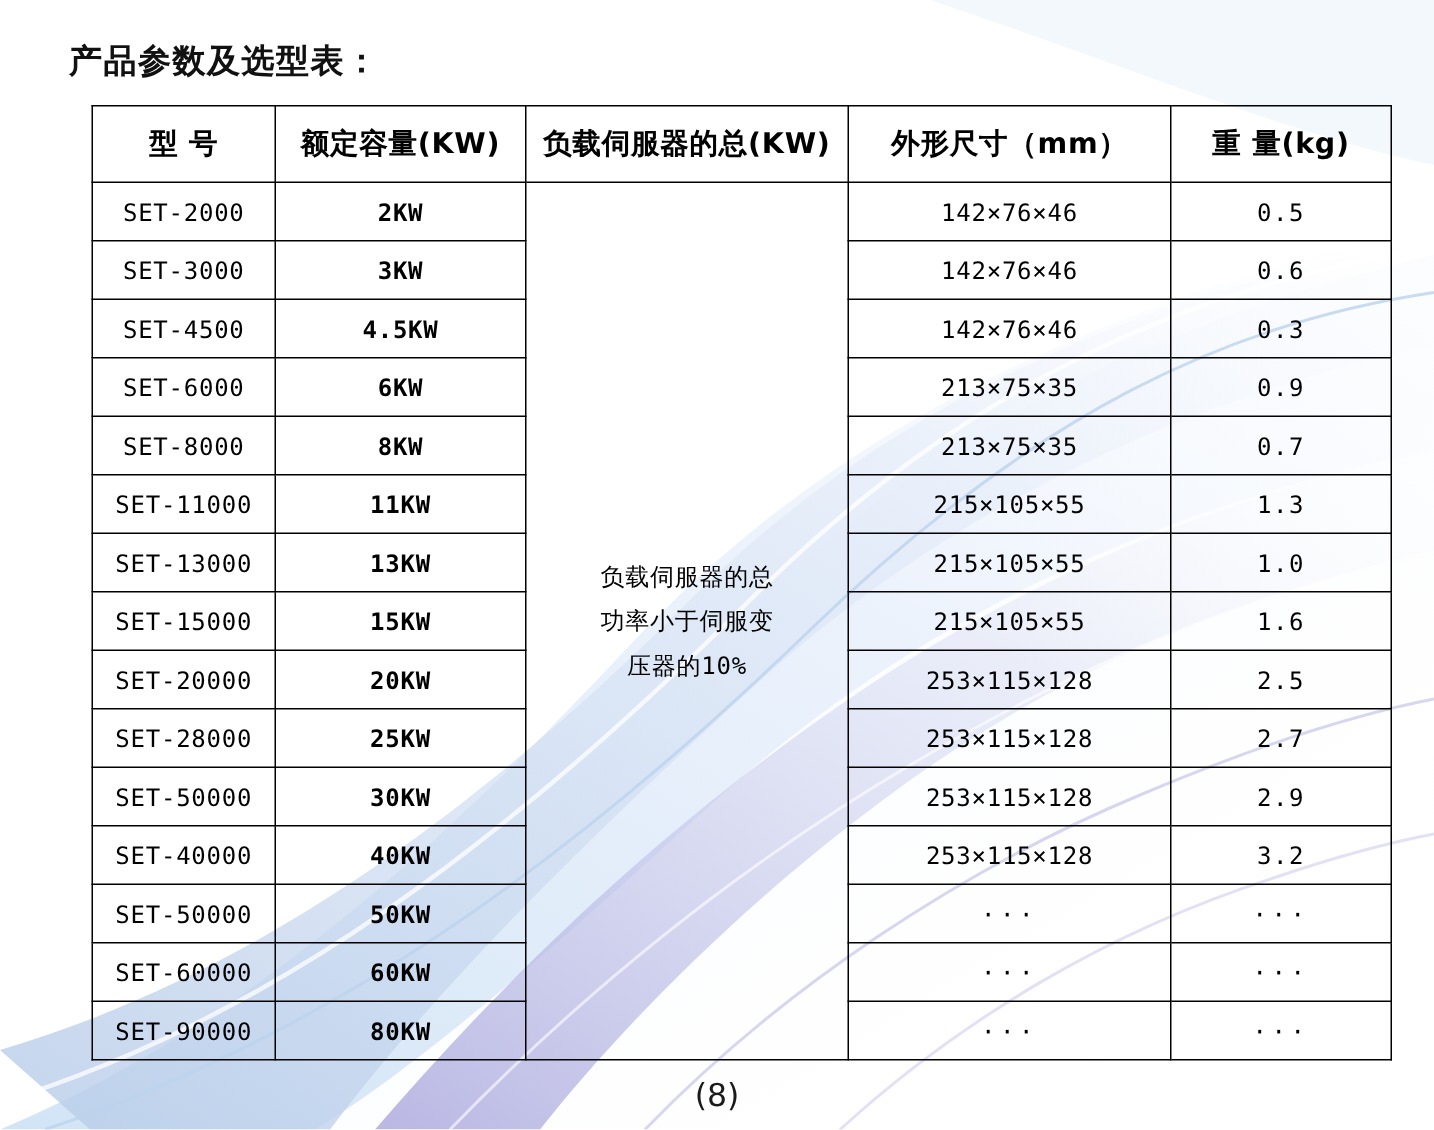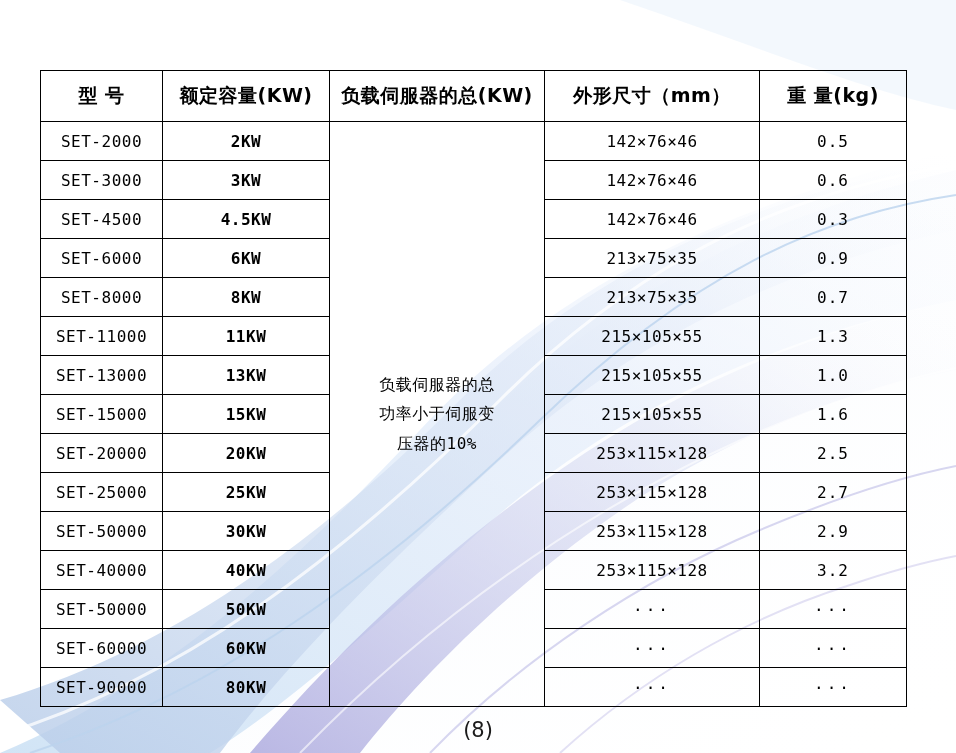--- a/index.html
+++ b/index.html
@@ -44,21 +44,21 @@
     font-family: "DejaVu Sans", "Liberation Sans", sans-serif;
     font-weight: bold;
     font-size: 22px;
     color: #111111;
     letter-spacing: 1px;
     white-space: nowrap;
   }
 
   #spec-table {
     position: absolute;
-    left: 40px;
+    left: 61px;
     top: 70px;
     width: 866px;
     border-collapse: collapse;
     table-layout: fixed;
     background: transparent;
   }
   #spec-table td, #spec-table th {
     border: 1px solid #000000;
     padding: 0;
     text-align: center;
@@ -172,20 +172,21 @@
     <path d="M300,753 C400,650 520,555 660,480 C780,415 880,385 956,368" fill="none" stroke="#ffffff" stroke-opacity="0.6" stroke-width="2"></path>
     <path d="M430,753 C520,660 640,580 760,530 C850,492 910,475 956,466" fill="none" stroke="#a9a6dd" stroke-opacity="0.45" stroke-width="2"></path>
     <path d="M560,753 C640,680 740,620 850,585 C900,568 935,560 956,556" fill="none" stroke="#b8b4e4" stroke-opacity="0.4" stroke-width="2"></path>
 
     <path d="M620,0 C740,40 860,90 956,110 L956,0 Z" fill="#f2f7fd" opacity="0.9"></path>
   </svg>
 </div>
 
 <div id="page">
 
+  <div id="doc-title">产品参数及选型表：</div>
 
   <table id="spec-table">
     <colgroup>
       <col class="col-model">
       <col class="col-cap">
       <col class="col-servo">
       <col class="col-dim">
       <col class="col-weight">
     </colgroup>
     <thead>
@@ -261,21 +262,21 @@
       </tr>
 
       <tr>
         <td class="cell-model">SET-20000</td>
         <td class="cell-cap">20KW</td>
         <td class="cell-dim">253×115×128</td>
         <td class="cell-weight">2.5</td>
       </tr>
 
       <tr>
-        <td class="cell-model">SET-25000</td>
+        <td class="cell-model">SET-28000</td>
         <td class="cell-cap">25KW</td>
         <td class="cell-dim">253×115×128</td>
         <td class="cell-weight">2.7</td>
       </tr>
 
       <tr>
         <td class="cell-model">SET-50000</td>
         <td class="cell-cap">30KW</td>
         <td class="cell-dim">253×115×128</td>
         <td class="cell-weight">2.9</td>

